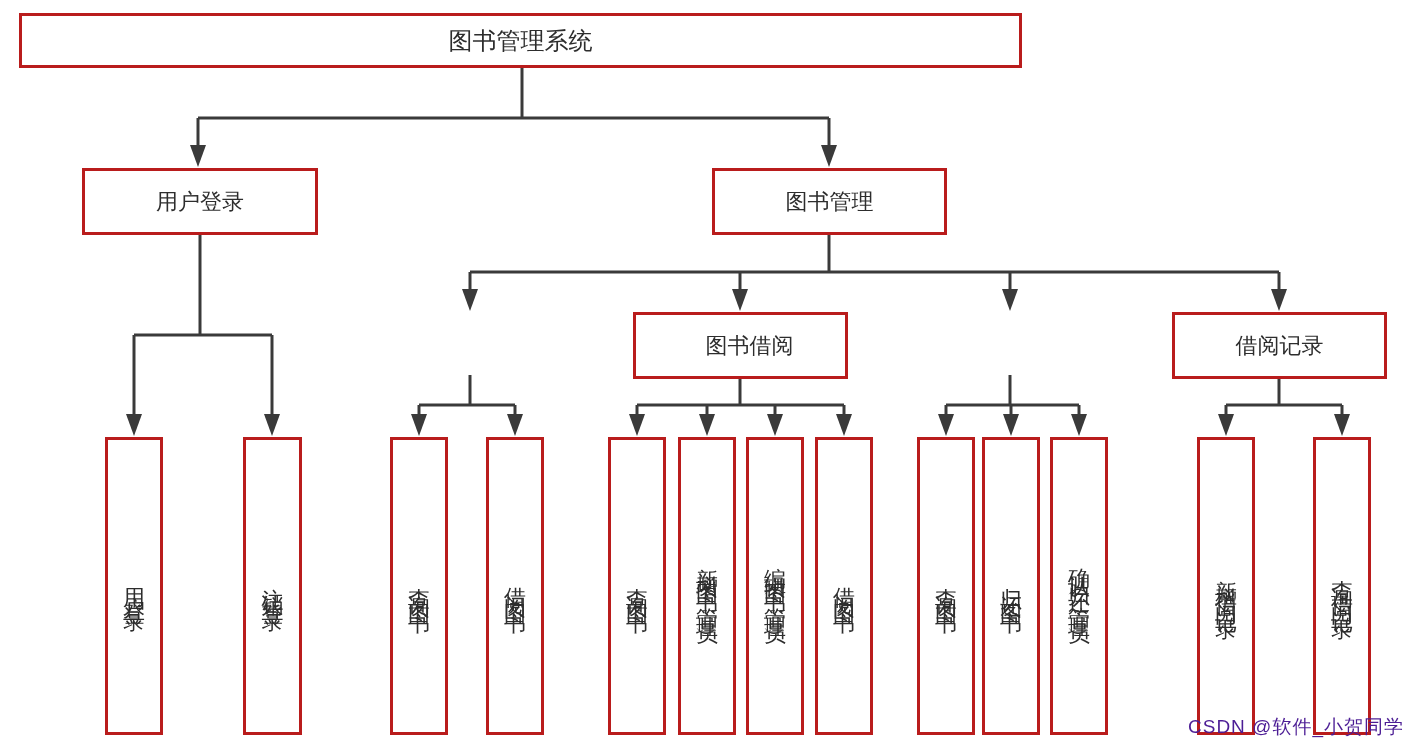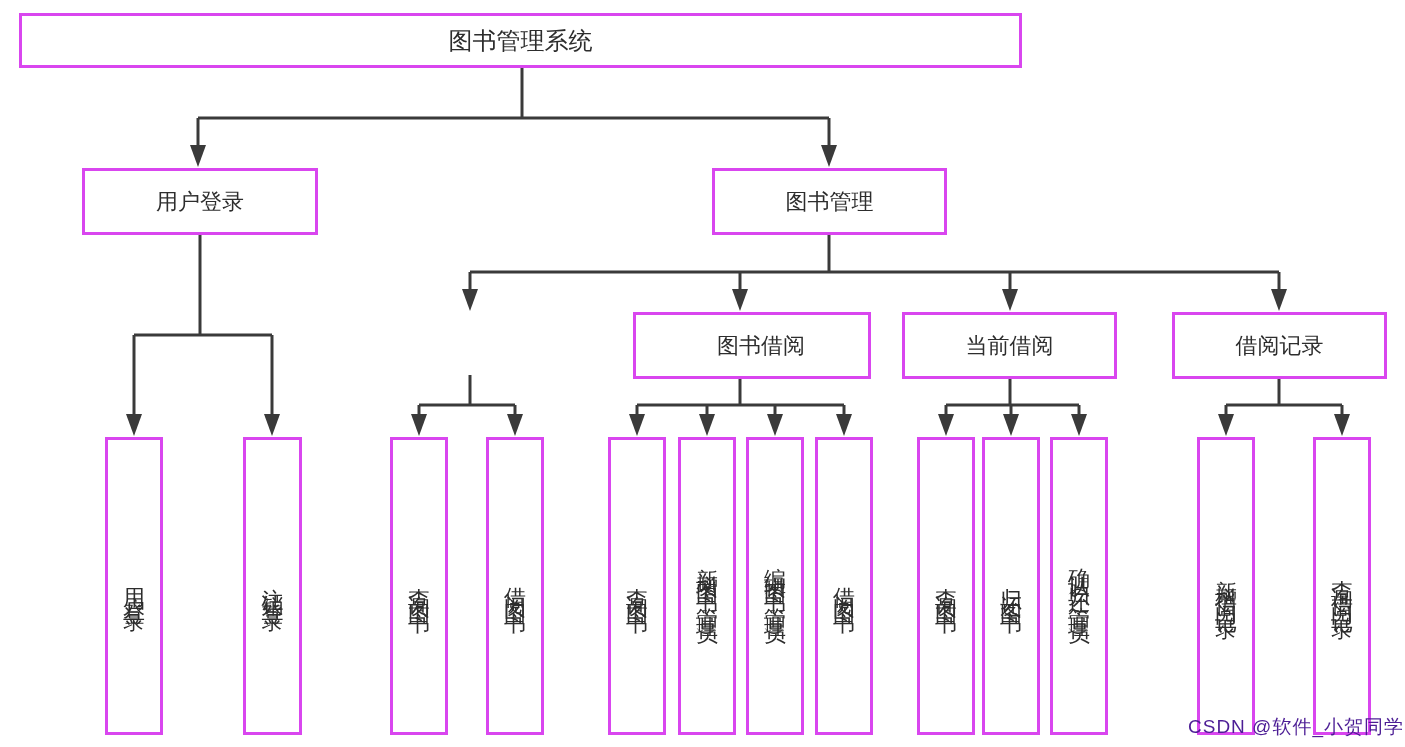--- a/index.html
+++ b/index.html
@@ -4,21 +4,21 @@
 <style>
   html,body{margin:0;padding:0;background:#ffffff;}
   .canvas{
     position:relative;width:1405px;height:747px;background:#ffffff;
     font-family:"Liberation Sans","DejaVu Sans",sans-serif;
     color:#2d2d2d;overflow:hidden;
   }
   .wires{position:absolute;left:0;top:0;z-index:1;}
   .box{
     position:absolute;box-sizing:border-box;background:#ffffff;
-    border:3px solid #d946ef;display:flex;align-items:center;justify-content:center;
+    border:3px solid #b91c1c;display:flex;align-items:center;justify-content:center;
     z-index:2;
   }
   .lvl1{left:19px;top:13px;width:1003px;height:55px;}
   .lvl2,.lvl3{height:67px;}
   .lvl1 .lbl{font-size:24px;}
   .lbl{font-size:22px;white-space:nowrap;color:#2d2d2d;}
   .tall{top:437px;width:58px;height:298px;}
   .vlbl{
     writing-mode:vertical-lr;text-orientation:mixed;
     font-size:22px;letter-spacing:8px;line-height:1;color:#2d2d2d;
@@ -106,25 +106,22 @@
     <span class="lbl">图书管理系统</span>
   </div>
 
   <div class="box lvl2" style="left:82px;top:168px;width:236px;">
     <span class="lbl">用户登录</span>
   </div>
   <div class="box lvl2" style="left:712px;top:168px;width:235px;">
     <span class="lbl">图书管理</span>
   </div>
 
-  <div class="box lvl3" style="left:633px;top:312px;width:238px;padding-left:18px;">
+  <div class="box lvl3" style="left:633px;top:312px;width:215px;padding-left:18px;">
     <span class="lbl">图书借阅</span>
-  </div>
-  <div class="box lvl3" style="left:902px;top:312px;width:215px;">
-    <span class="lbl">当前借阅</span>
   </div>
   <div class="box lvl3" style="left:1172px;top:312px;width:215px;">
     <span class="lbl">借阅记录</span>
   </div>
 
   <div class="box tall" style="left:105px;">
     <span class="vlbl">用户登录</span>
   </div>
   <div class="box tall" style="left:243px;width:59px;">
     <span class="vlbl">注销登录</span>

